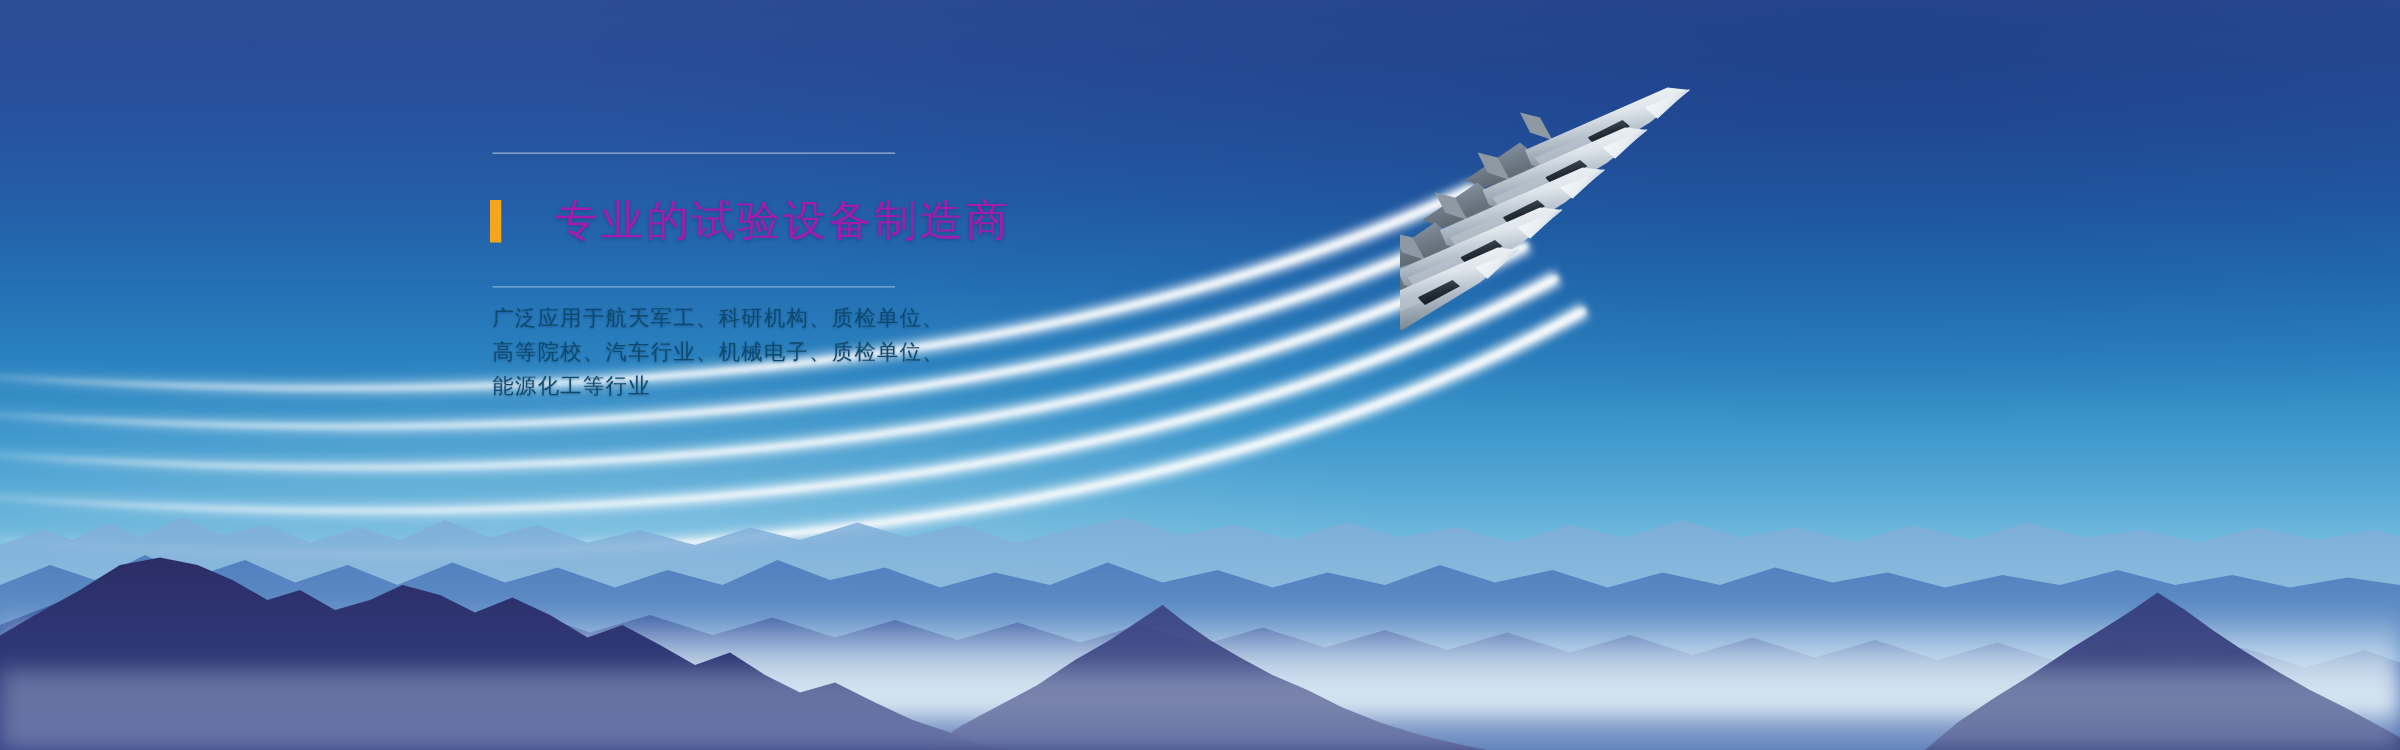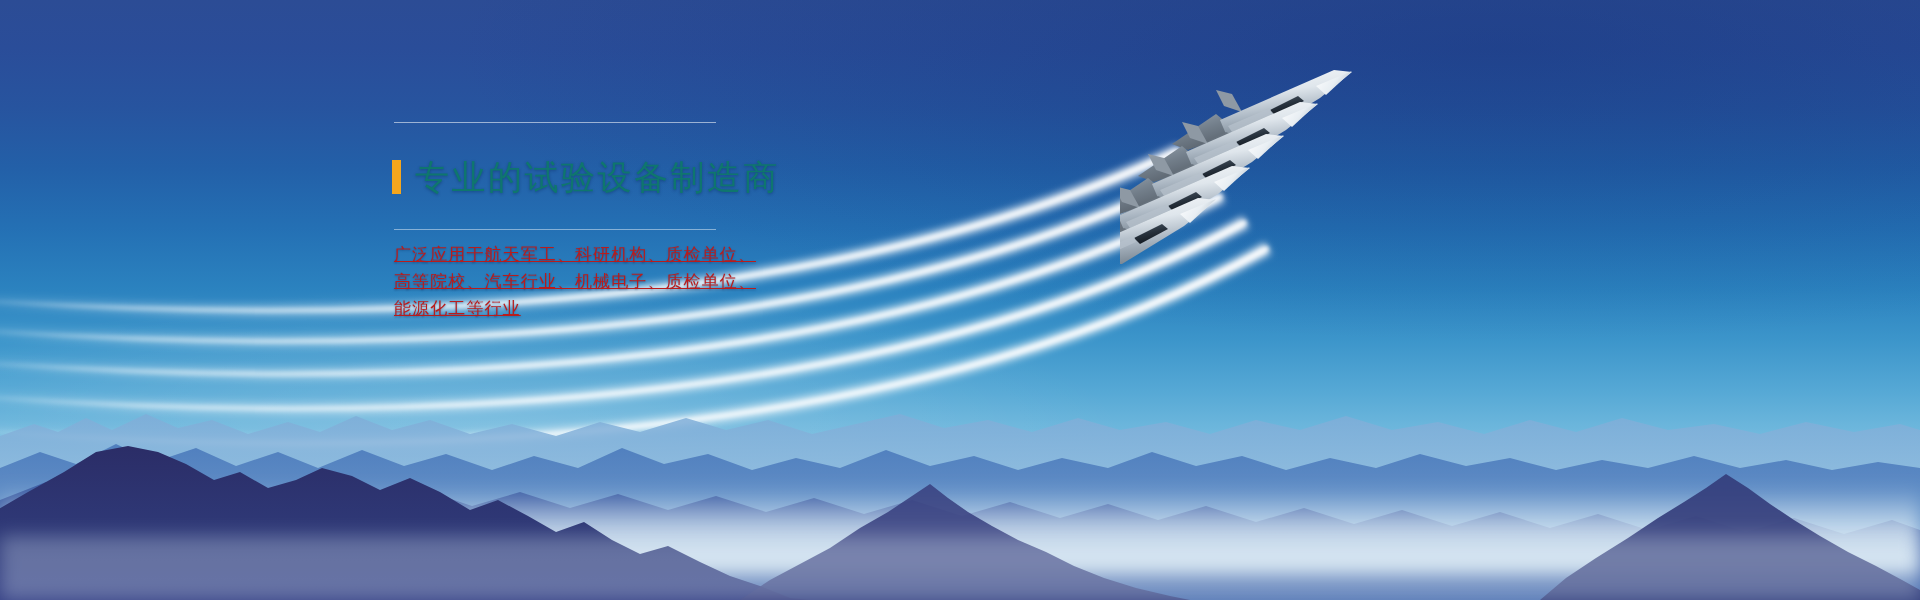--- a/index.html
+++ b/index.html
@@ -96,43 +96,43 @@
     margin-bottom: 11px;
   }
   .accent-bar {
     width: 9px;
     height: 34px;
     background: #f5a61d;
     flex: 0 0 auto;
     margin-right: 14px;
   }
   .headline {
-    color: #0f766e;
+    color: #a21caf;
     font-size: 34px;
     line-height: 36px;
     letter-spacing: 2.5px;
     font-weight: 400;
     white-space: nowrap;
     text-shadow: 0 1px 3px rgba(10,40,90,0.45);
+    margin-left: 29px;
   }
   .rule-bottom {
     width: 322px;
     height: 1px;
     background: rgba(255,255,255,0.45);
     margin-left: 2px;
   }
   .subcopy {
     margin-top: 11px;
     margin-left: 2px;
-    color: #b91c1c;
+    color: #0c4a6e;
     font-size: 17px;
     line-height: 27px;
     letter-spacing: 1.1px;
     text-shadow: 0 1px 2px rgba(10,40,90,0.40);
-    text-decoration: underline;
   }
   .subcopy div { white-space: nowrap; }
 </style>
 </head>
 <body>
 
 <div id="banner">
 
   <div class="sky"></div>
   <div class="sky-sheen"></div>

